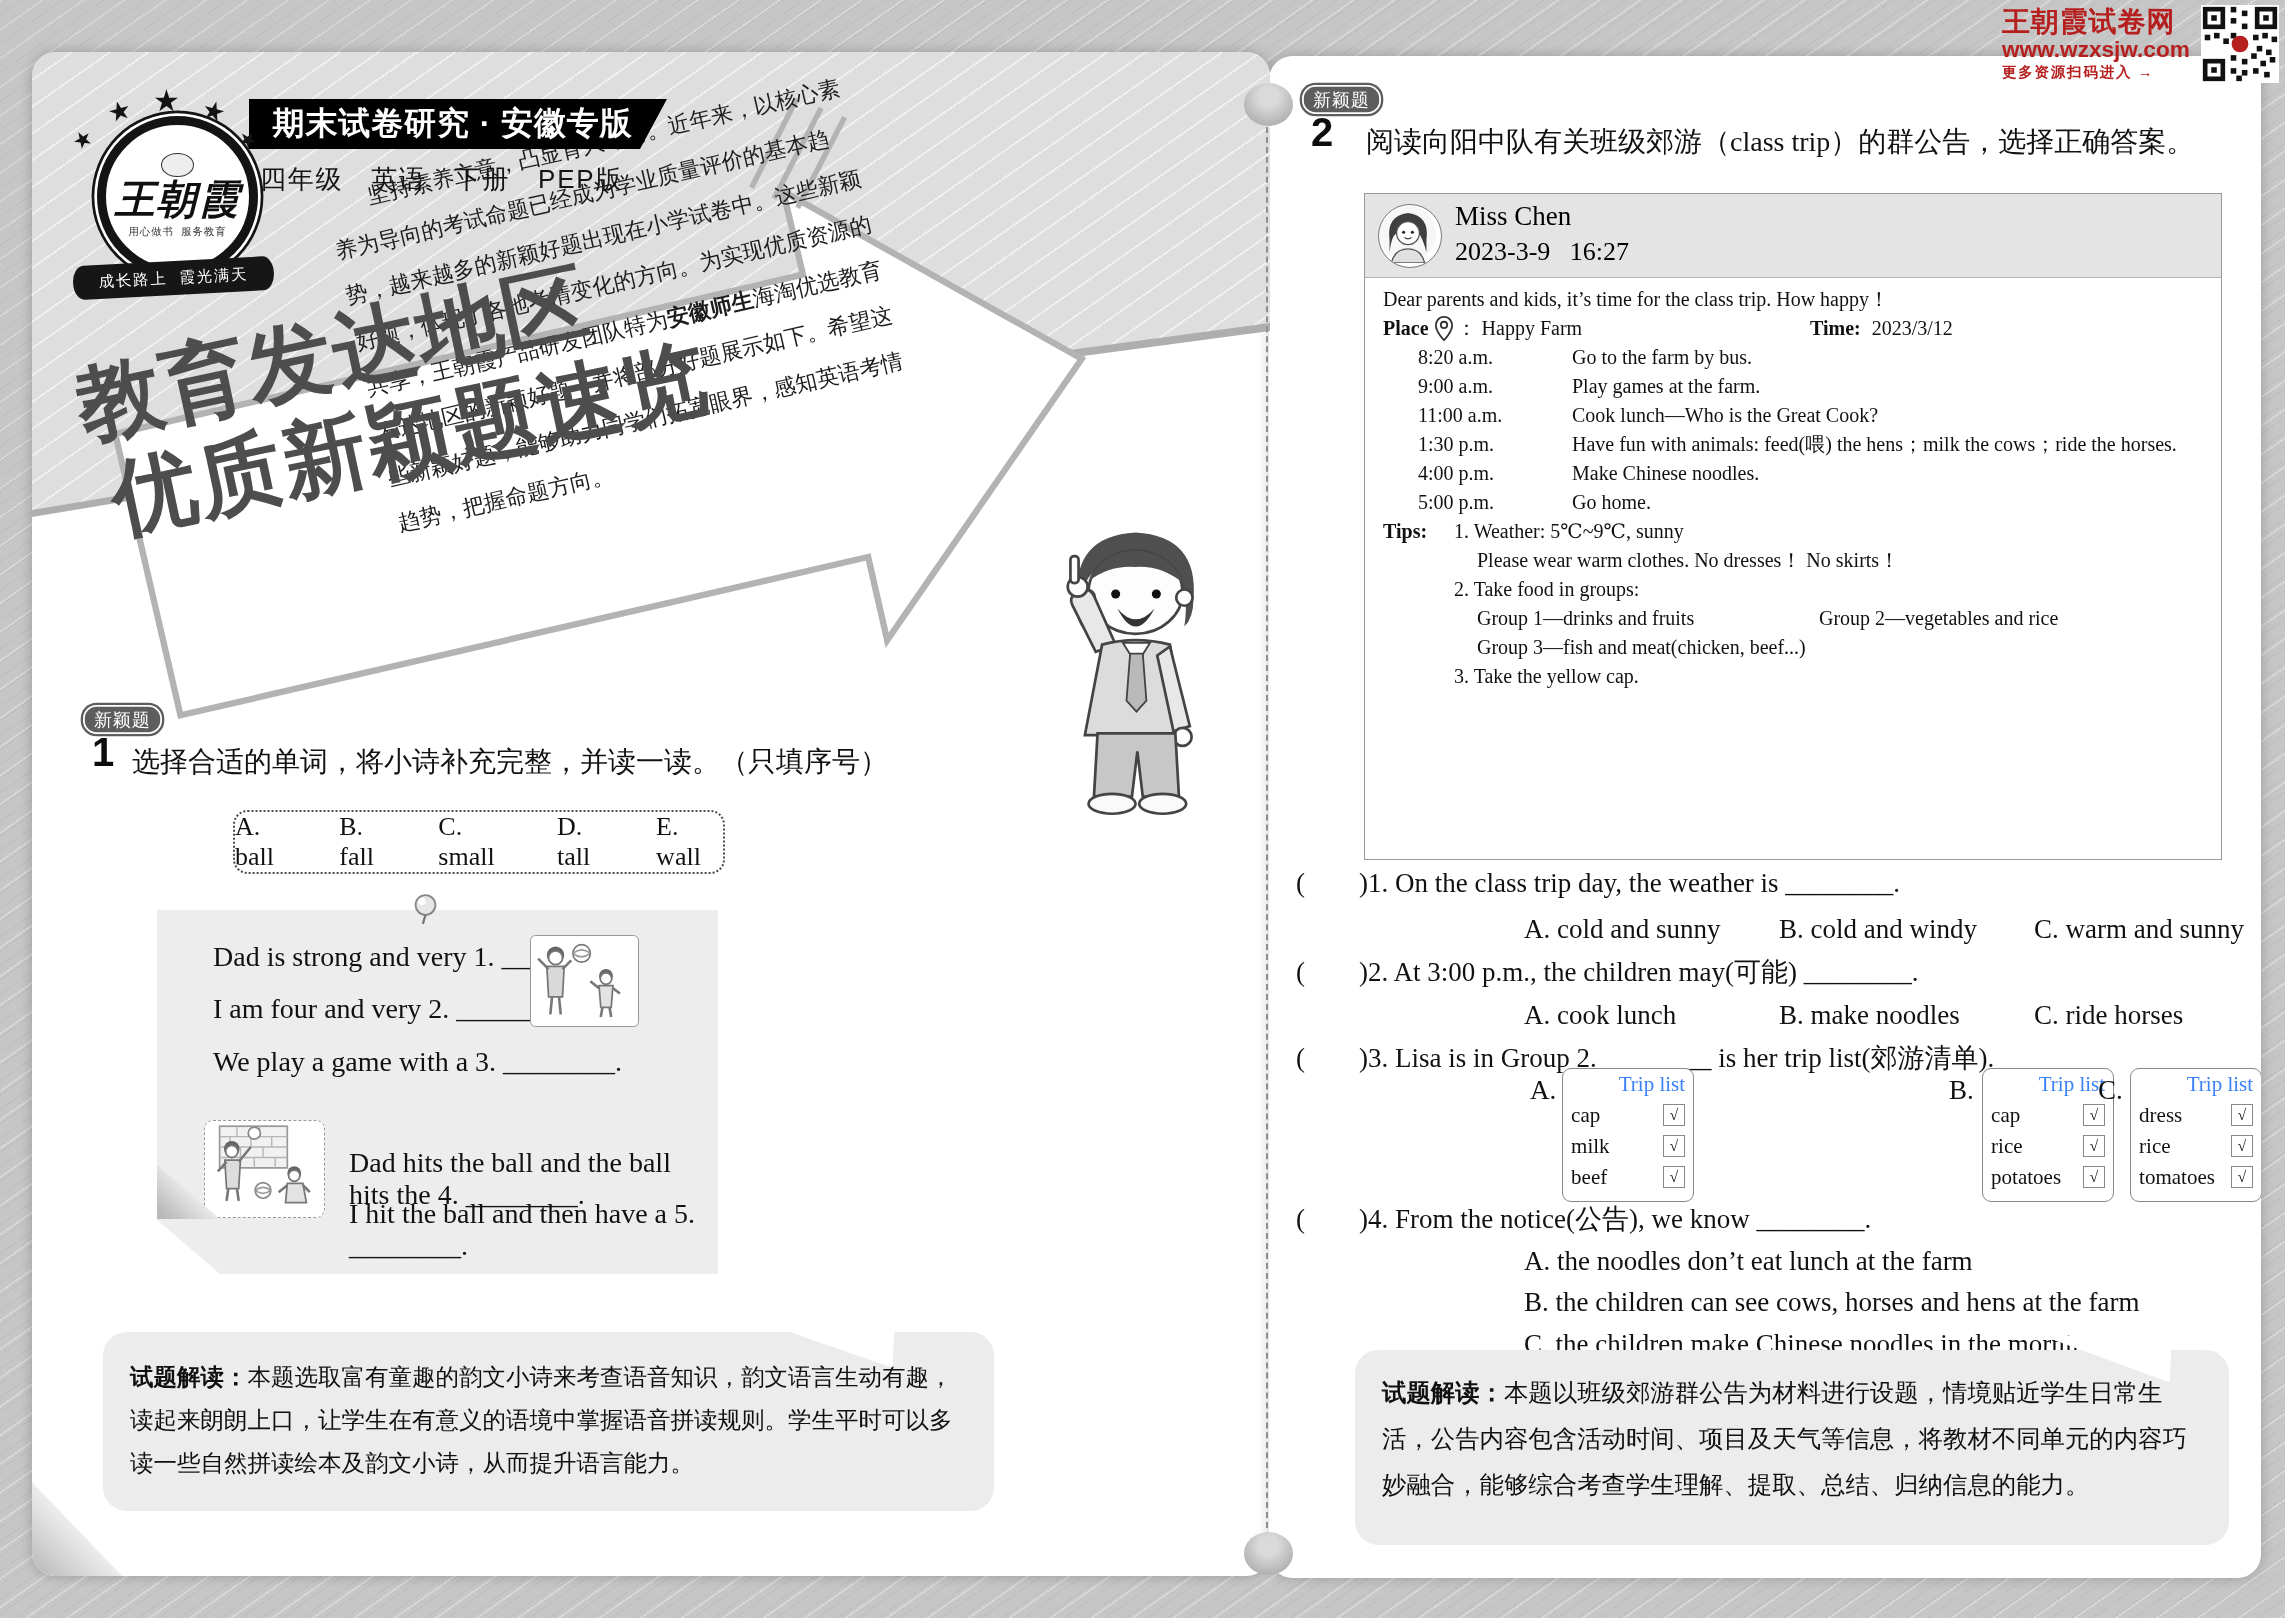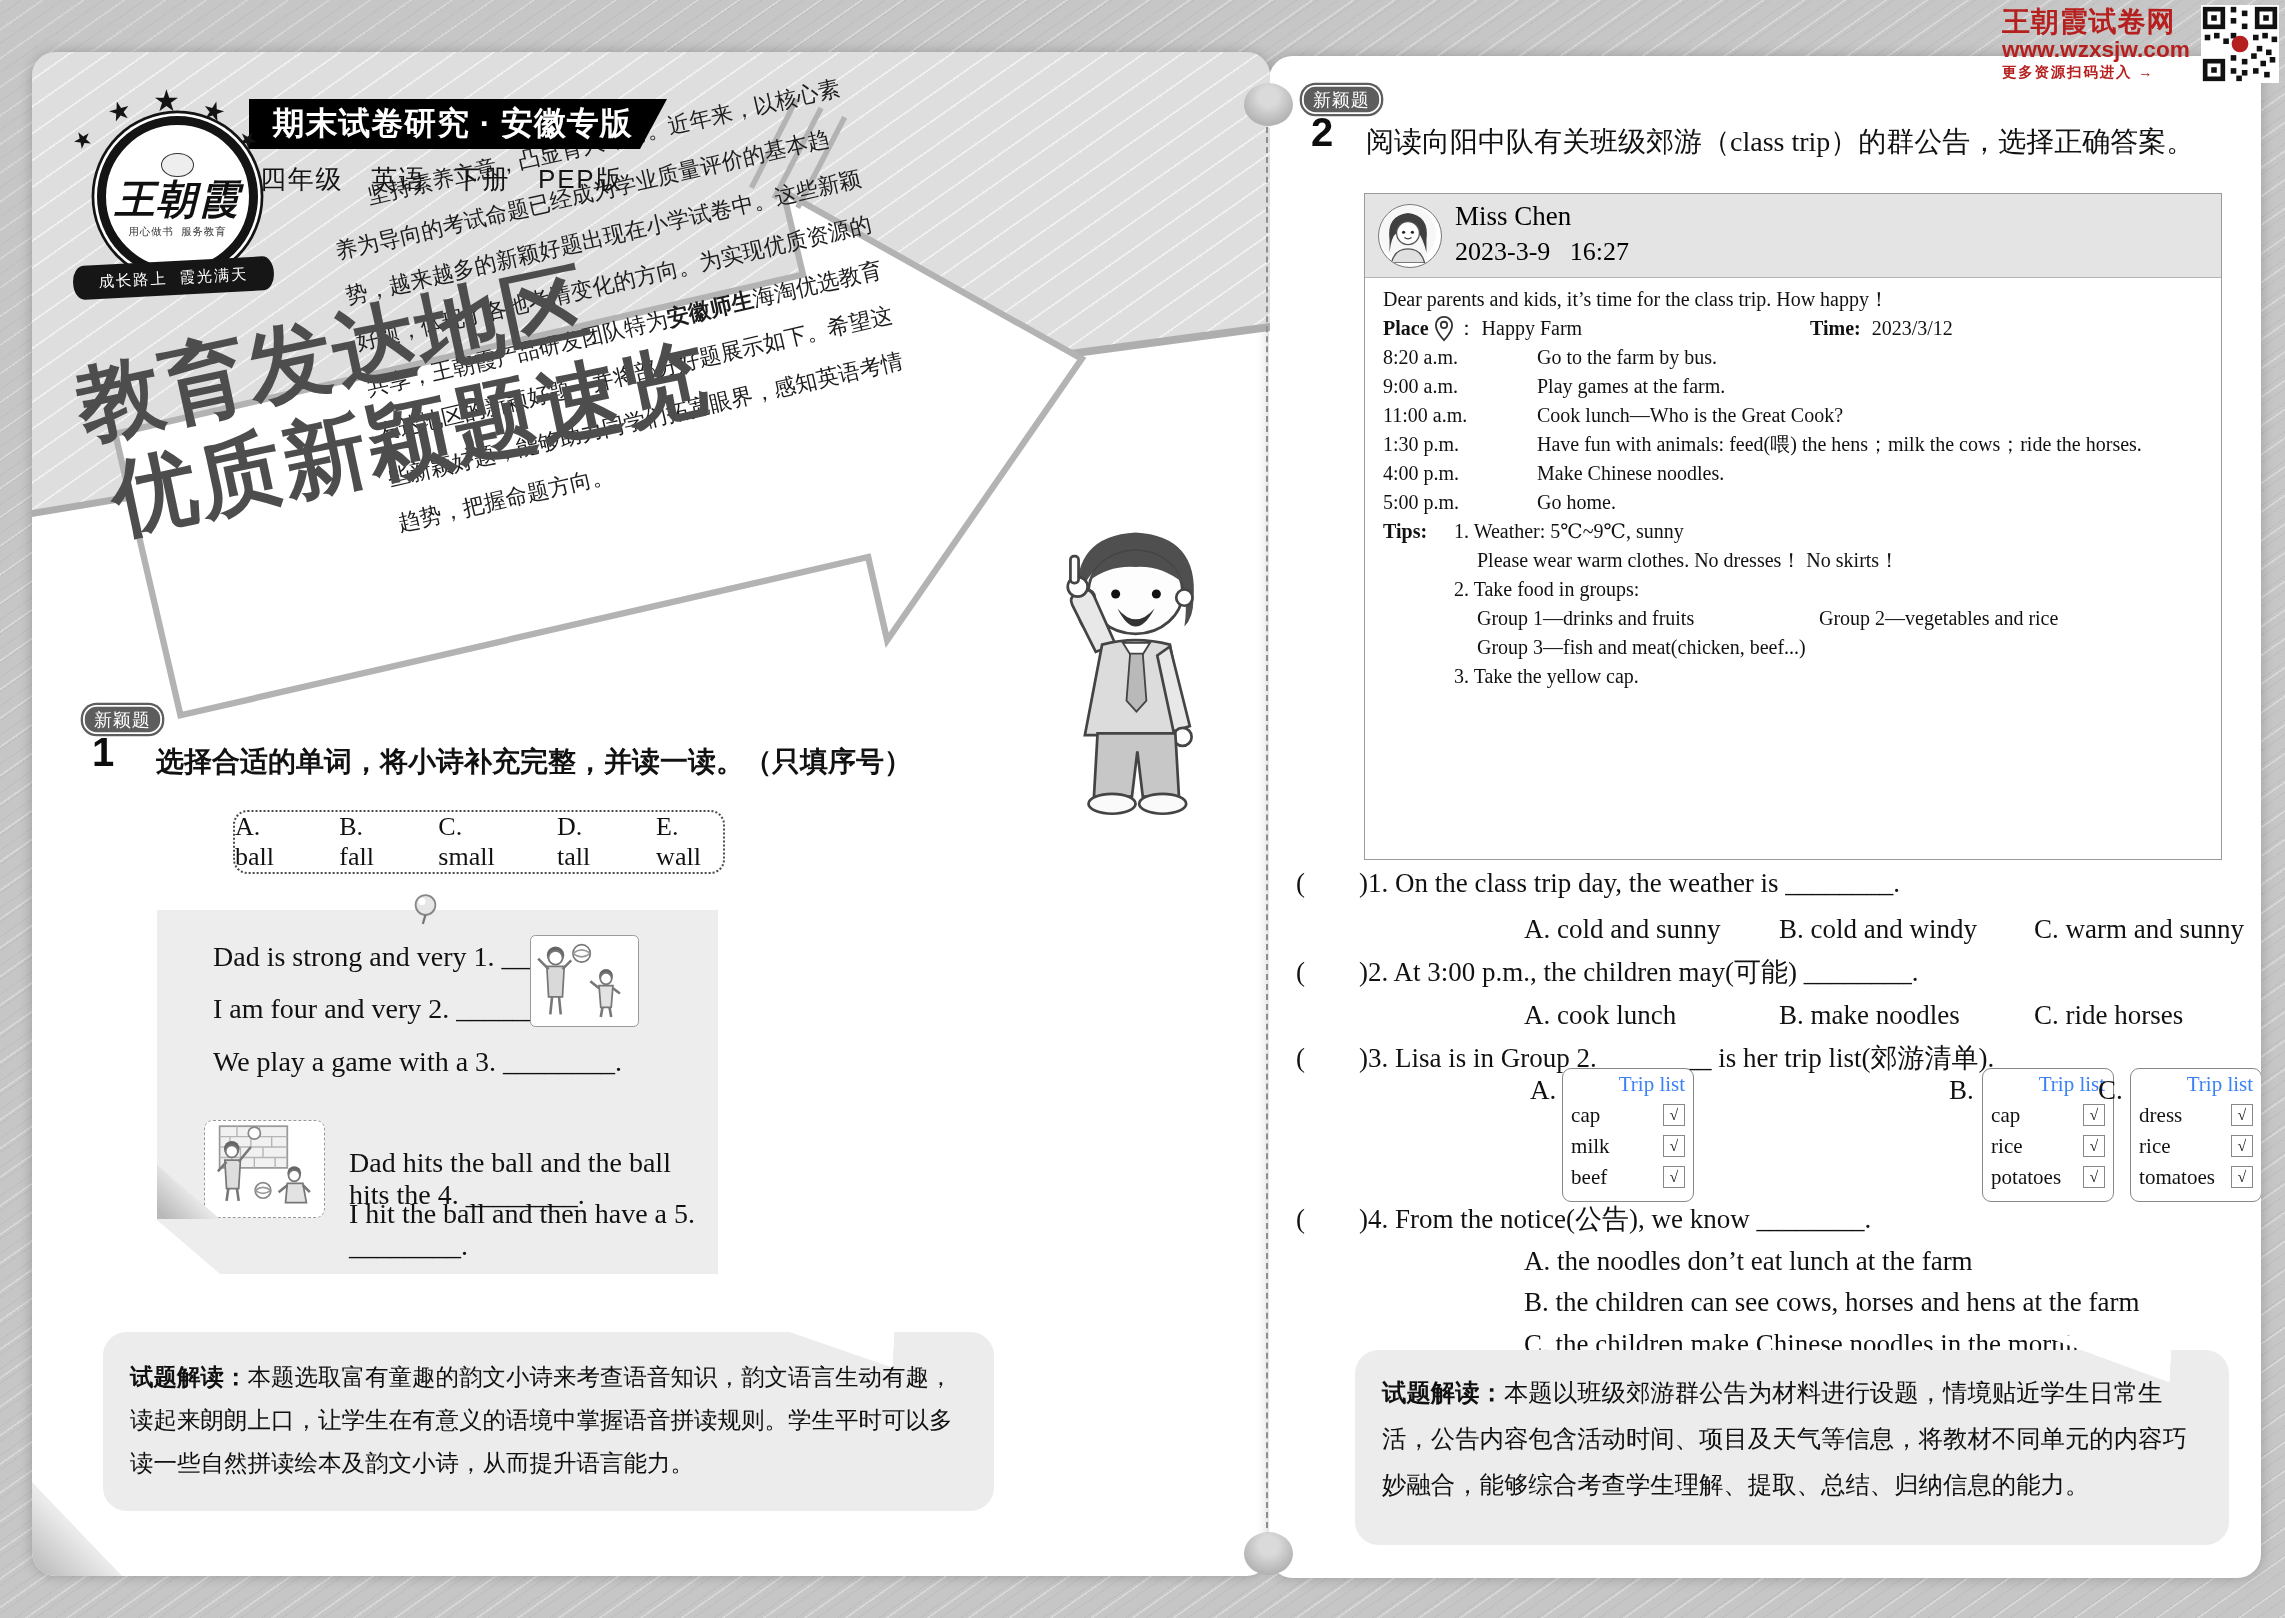--- a/index.html
+++ b/index.html
@@ -113,21 +113,21 @@
   .avatar{position:absolute;left:12.7px;top:10px;width:62px;height:62px;border-radius:50%;
     border:1.8px solid #777;background:#fff;overflow:hidden;}
   .sender{position:absolute;left:90px;top:7.2px;font-size:27px;}
   .timestamp{position:absolute;left:90px;top:43px;font-size:26px;}
   .notice-body{padding:7.2px 16.3px 0 18px;font-size:20px;color:#111;line-height:1.45;}
   .n-placetime{display:flex;}
   .n-place{width:427px;display:flex;align-items:center;flex:none;}
   .place-label,.time-label{font-weight:bold;}
   .time-label{margin-right:11px;}
   .pin-ico{margin:0 2.7px 0 5.4px;}
-  .sched-row{display:flex;}
+  .sched-row{display:flex;margin-left:35px;}
   .sched-time{width:154px;flex:none;}
   .sched-act{width:650px;}
   .tips-row{display:flex;}
   .tips-label{font-weight:bold;width:71px;flex:none;}
   .t-sub1{margin-left:94px;}
   .t-sub0{margin-left:71px;}
   .groups{margin-left:94px;display:flex;}
   .groups .g1{width:342px;flex:none;}
 
   
@@ -245,21 +245,21 @@
 
   <div class="series-bar">
     <span>期末试卷研究 · 安徽专版</span>
   </div>
   <div class="grade-line pre">四年级　英语　下册　PEP版</div>
 
   <div class="badge" style="left:51px;top:653px;">
     <span>新颖题</span>
   </div>
   <div class="qnum" style="left:60px;top:678px;">1</div>
-  <div class="qprompt" style="left:124px;top:691px;font-weight:bold;">选择合适的单词，将小诗补充完整，并读一读。（只填序号）</div>
+  <div class="qprompt" style="left:100px;top:691px;">选择合适的单词，将小诗补充完整，并读一读。（只填序号）</div>
 
   <div class="word-bank">
     <span>A. ball</span>
     <span>B. fall</span>
     <span>C. small</span>
     <span>D. tall</span>
     <span>E. wall</span>
   </div>
 
   <svg class="boy" viewBox="0 0 245 345">

